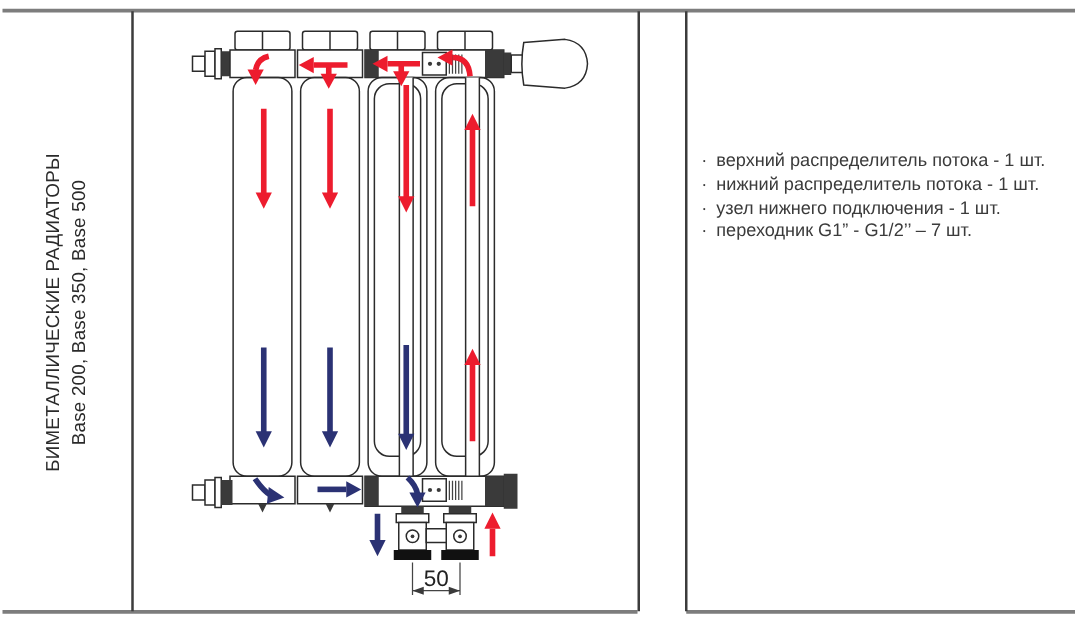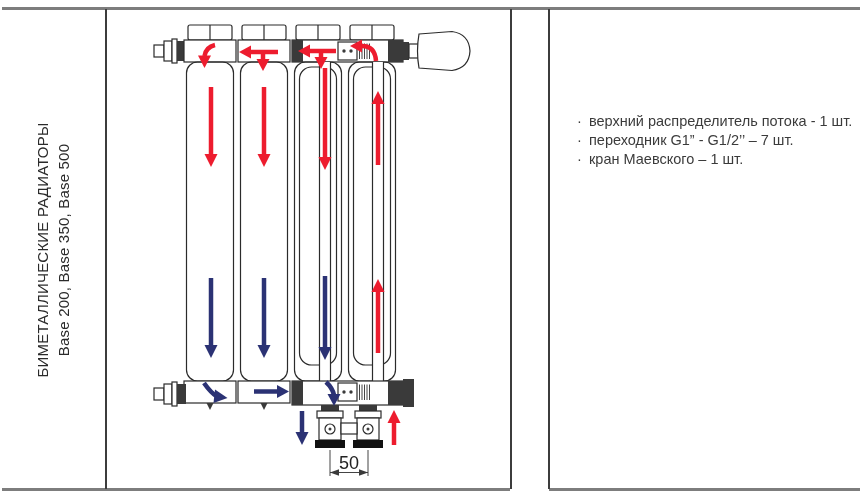--- a/index.html
+++ b/index.html
@@ -13,21 +13,21 @@
   .vertical-label{position:absolute;top:50%;left:50%;width:300px;
       transform:translate(-50%,-50%) rotate(-90deg);
       text-align:center;line-height:21px;font-size:15px;color:#2a2a2a;letter-spacing:.2px;}
   .vertical-label .l1{display:block;}
   .vertical-label .l2{display:block;}
   
   #mid-col{position:absolute;left:106px;top:8px;width:405px;height:482px;}
   #mid-col svg{display:block;width:100%;height:100%;}
   
   #right-col{position:absolute;left:551px;top:8px;width:309px;height:482px;}
-  ul.parts{list-style:none;margin:16px;padding:88px 0 0 10px;
+  ul.parts{list-style:none;margin:0;padding:112px 0 0 10px;
       font-size:14.5px;line-height:18.8px;color:#3b3b3b;}
   ul.parts li{white-space:nowrap;}
   ul.parts .bullet{display:inline-block;width:12px;color:#3b3b3b;}
   
   .ln{stroke:#2b2b2b;stroke-width:1.2;fill:none;}
   .lnf{stroke:#2b2b2b;stroke-width:1.2;fill:#fff;}
   .dark{fill:#3a3a3a;stroke:none;}
   .mask{fill:#fff;stroke:none;}
   .stem-r{stroke:#ed1c2e;stroke-width:4.5;fill:none;}
   .head-r{fill:#ed1c2e;stroke:none;}
@@ -198,18 +198,19 @@
           <path class="head-b" d="M327.5,394 h13 L334,406 Z"></path>
         <path class="stem-b" d="M302,411 V433"></path>
           <path class="head-b" d="M295.5,432 h13 L302,445 Z"></path>
       </g>
     </svg>
   </div>
 
   <div id="right-col">
     <ul class="parts">
       <li><span class="bullet">·</span><span>верхний распределитель потока - 1 шт.</span></li>
+      <li><span class="bullet">·</span><span>нижний распределитель потока - 1 шт.</span></li>
+      <li><span class="bullet">·</span><span>узел нижнего подключения - 1 шт.</span></li>
       <li><span class="bullet">·</span><span>переходник G1” - G1/2’’ – 7 шт.</span></li>
-      <li><span class="bullet">·</span><span>кран Маевского – 1 шт.</span></li>
     </ul>
   </div>
 
 </div>
 
 </body></html>

